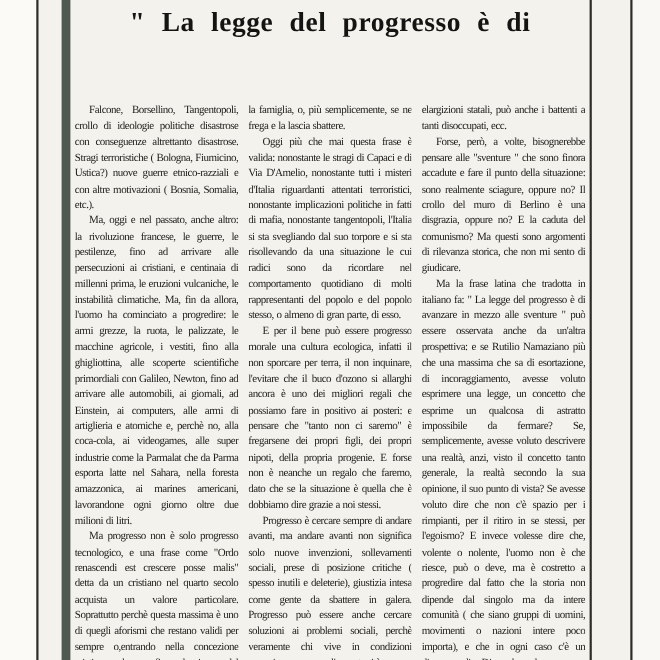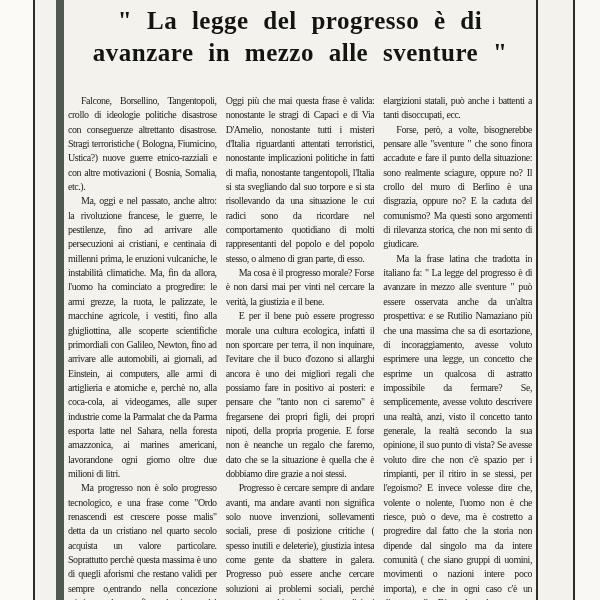--- a/index.html
+++ b/index.html
@@ -92,31 +92,30 @@
   <div class="edge-left"></div>
   <div class="edge-right"></div>
   <div class="rule rule-left"></div>
   <div class="border-bar"></div>
   <div class="rule rule-right1"></div>
   <div class="rule rule-right2"></div>
 
   <div class="content">
     <h1 class="title">
       <span class="tline">" La legge del progresso è di</span>
-      <span class="tline">avanzare in mezzo alle sventure "</span>
     </h1>
     <div class="cols">
       <div class="col">
           <p class="para">Falcone, Borsellino, Tangentopoli, crollo di ideologie politiche disastrose con conseguenze altrettanto disastrose. Stragi terroristiche ( Bologna, Fiumicino, Ustica?) nuove guerre etnico-razziali e con altre motivazioni ( Bosnia, Somalia, etc.).</p>
           <p class="para">Ma, oggi e nel passato, anche altro: la rivoluzione francese, le guerre, le pestilenze, fino ad arrivare alle persecuzioni ai cristiani, e centinaia di millenni prima, le eruzioni vulcaniche, le instabilità climatiche. Ma, fin da allora, l'uomo ha cominciato a progredire: le armi grezze, la ruota, le palizzate, le macchine agricole, i vestiti, fino alla ghigliottina, alle scoperte scientifiche primordiali con Galileo, Newton, fino ad arrivare alle automobili, ai giornali, ad Einstein, ai computers, alle armi di artiglieria e atomiche e, perchè no, alla coca-cola, ai videogames, alle super industrie come la Parmalat che da Parma esporta latte nel Sahara, nella foresta amazzonica, ai marines americani, lavorandone ogni giorno oltre due milioni di litri.</p>
           <p class="para">Ma progresso non è solo progresso tecnologico, e una frase come "Ordo renascendi est crescere posse malis" detta da un cristiano nel quarto secolo acquista un valore particolare. Soprattutto perchè questa massima è uno di quegli aforismi che restano validi per sempre o,entrando nella concezione cristiana, almeno fino al giorno del Giudizio. Perchè è semplice spiegarlo: l'uomo non può chiudersi in se stesso dopo qualche disgrazia, e la motivazione la si può vedere sotto due punti di vista: una è che fa del male</p>
         </div>
       <div class="col">
+          <p class="para">la famiglia, o, più semplicemente, se ne frega e la lascia sbattere.</p>
           <p class="para">Oggi più che mai questa frase è valida: nonostante le stragi di Capaci e di Via D'Amelio, nonostante tutti i misteri d'Italia riguardanti attentati terroristici, nonostante implicazioni politiche in fatti di mafia, nonostante tangentopoli, l'Italia si sta svegliando dal suo torpore e si sta risollevando da una situazione le cui radici sono da ricordare nel comportamento quotidiano di molti rappresentanti del popolo e del popolo stesso, o almeno di gran parte, di esso.</p>
-          <p class="para">Ma cosa è il progresso morale? Forse è non darsi mai per vinti nel cercare la verità, la giustizia e il bene.</p>
           <p class="para">E per il bene può essere progresso morale una cultura ecologica, infatti il non sporcare per terra, il non inquinare, l'evitare che il buco d'ozono si allarghi ancora è uno dei migliori regali che possiamo fare in positivo ai posteri: e pensare che "tanto non ci saremo" è fregarsene dei propri figli, dei propri nipoti, della propria progenie. E forse non è neanche un regalo che faremo, dato che se la situazione è quella che è dobbiamo dire grazie a noi stessi.</p>
           <p class="para">Progresso è cercare sempre di andare avanti, ma andare avanti non significa solo nuove invenzioni, sollevamenti sociali, prese di posizione critiche ( spesso inutili e deleterie), giustizia intesa come gente da sbattere in galera. Progresso può essere anche cercare soluzioni ai problemi sociali, perchè veramente chi vive in condizioni precarie possa avere l'opportunità</p>
         </div>
       <div class="col">
           <p class="para">elargizioni statali, può anche i battenti a tanti disoccupati, ecc.</p>
           <p class="para">Forse, però, a volte, bisognerebbe pensare alle "sventure " che sono finora accadute e fare il punto della situazione: sono realmente sciagure, oppure no? Il crollo del muro di Berlino è una disgrazia, oppure no? E la caduta del comunismo? Ma questi sono argomenti di rilevanza storica, che non mi sento di giudicare.</p>
           <p class="para">Ma la frase latina che tradotta in italiano fa: " La legge del progresso è di avanzare in mezzo alle sventure " può essere osservata anche da un'altra prospettiva: e se Rutilio Namaziano più che una massima che sa di esortazione, di incoraggiamento, avesse voluto esprimere una legge, un concetto che esprime un qualcosa di astratto impossibile da fermare? Se, semplicemente, avesse voluto descrivere una realtà, anzi, visto il concetto tanto generale, la realtà secondo la sua opinione, il suo punto di vista? Se avesse voluto dire che non c'è spazio per i rimpianti, per il ritiro in se stessi, per l'egoismo? E invece volesse dire che, volente o nolente, l'uomo non è che riesce, può o deve, ma è costretto a progredire dal fatto che la storia non dipende dal singolo ma da intere comunità ( che siano gruppi di uomini, movimenti o nazioni intere poco importa), e che in ogni caso c'è un disegno di Dio che deve essere rispettato?</p>
         </div>
     </div>
   </div>

